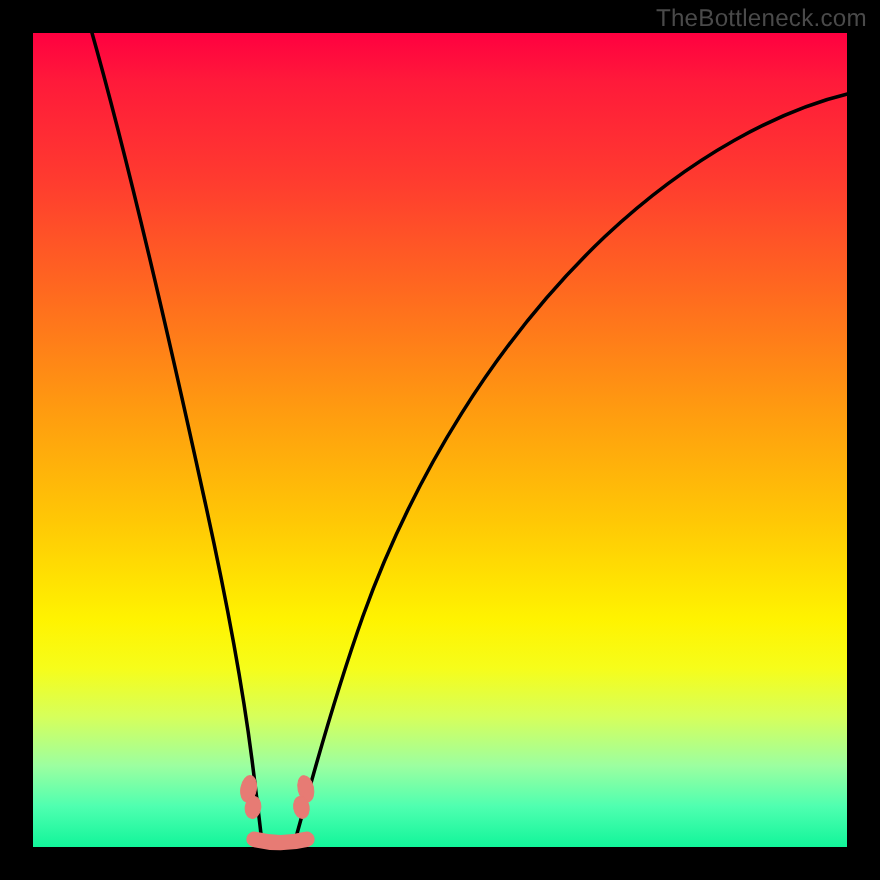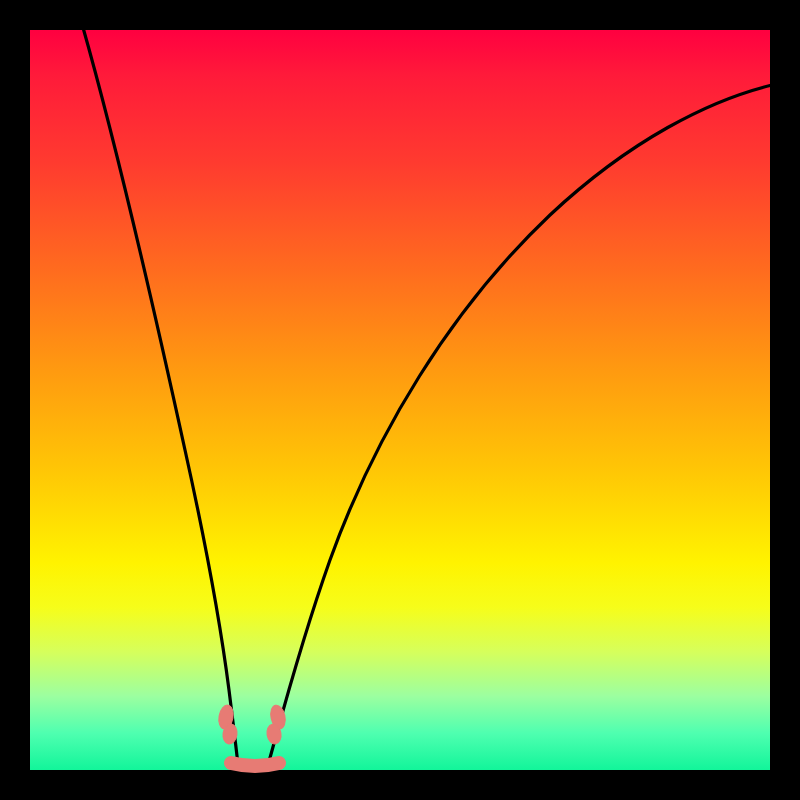--- a/index.html
+++ b/index.html
@@ -97,14 +97,15 @@
              C 600 110, 680 70, 742 55"></path>
 
     <ellipse class="nub" cx="196" cy="687" rx="7" ry="12" transform="rotate(10 196 687)"></ellipse>
     <ellipse class="nub" cx="200" cy="704" rx="7" ry="10" transform="rotate(8 200 704)"></ellipse>
     <ellipse class="nub" cx="248" cy="687" rx="7" ry="12" transform="rotate(-12 248 687)"></ellipse>
     <ellipse class="nub" cx="244" cy="704" rx="7" ry="10" transform="rotate(-10 244 704)"></ellipse>
 
     <path class="flatnub" d="M 201 733 Q 225 739, 249 733"></path>
   </svg>
 
+  <div class="watermark">TheBottleneck.com</div>
 
 </div>
 
 </body></html>

